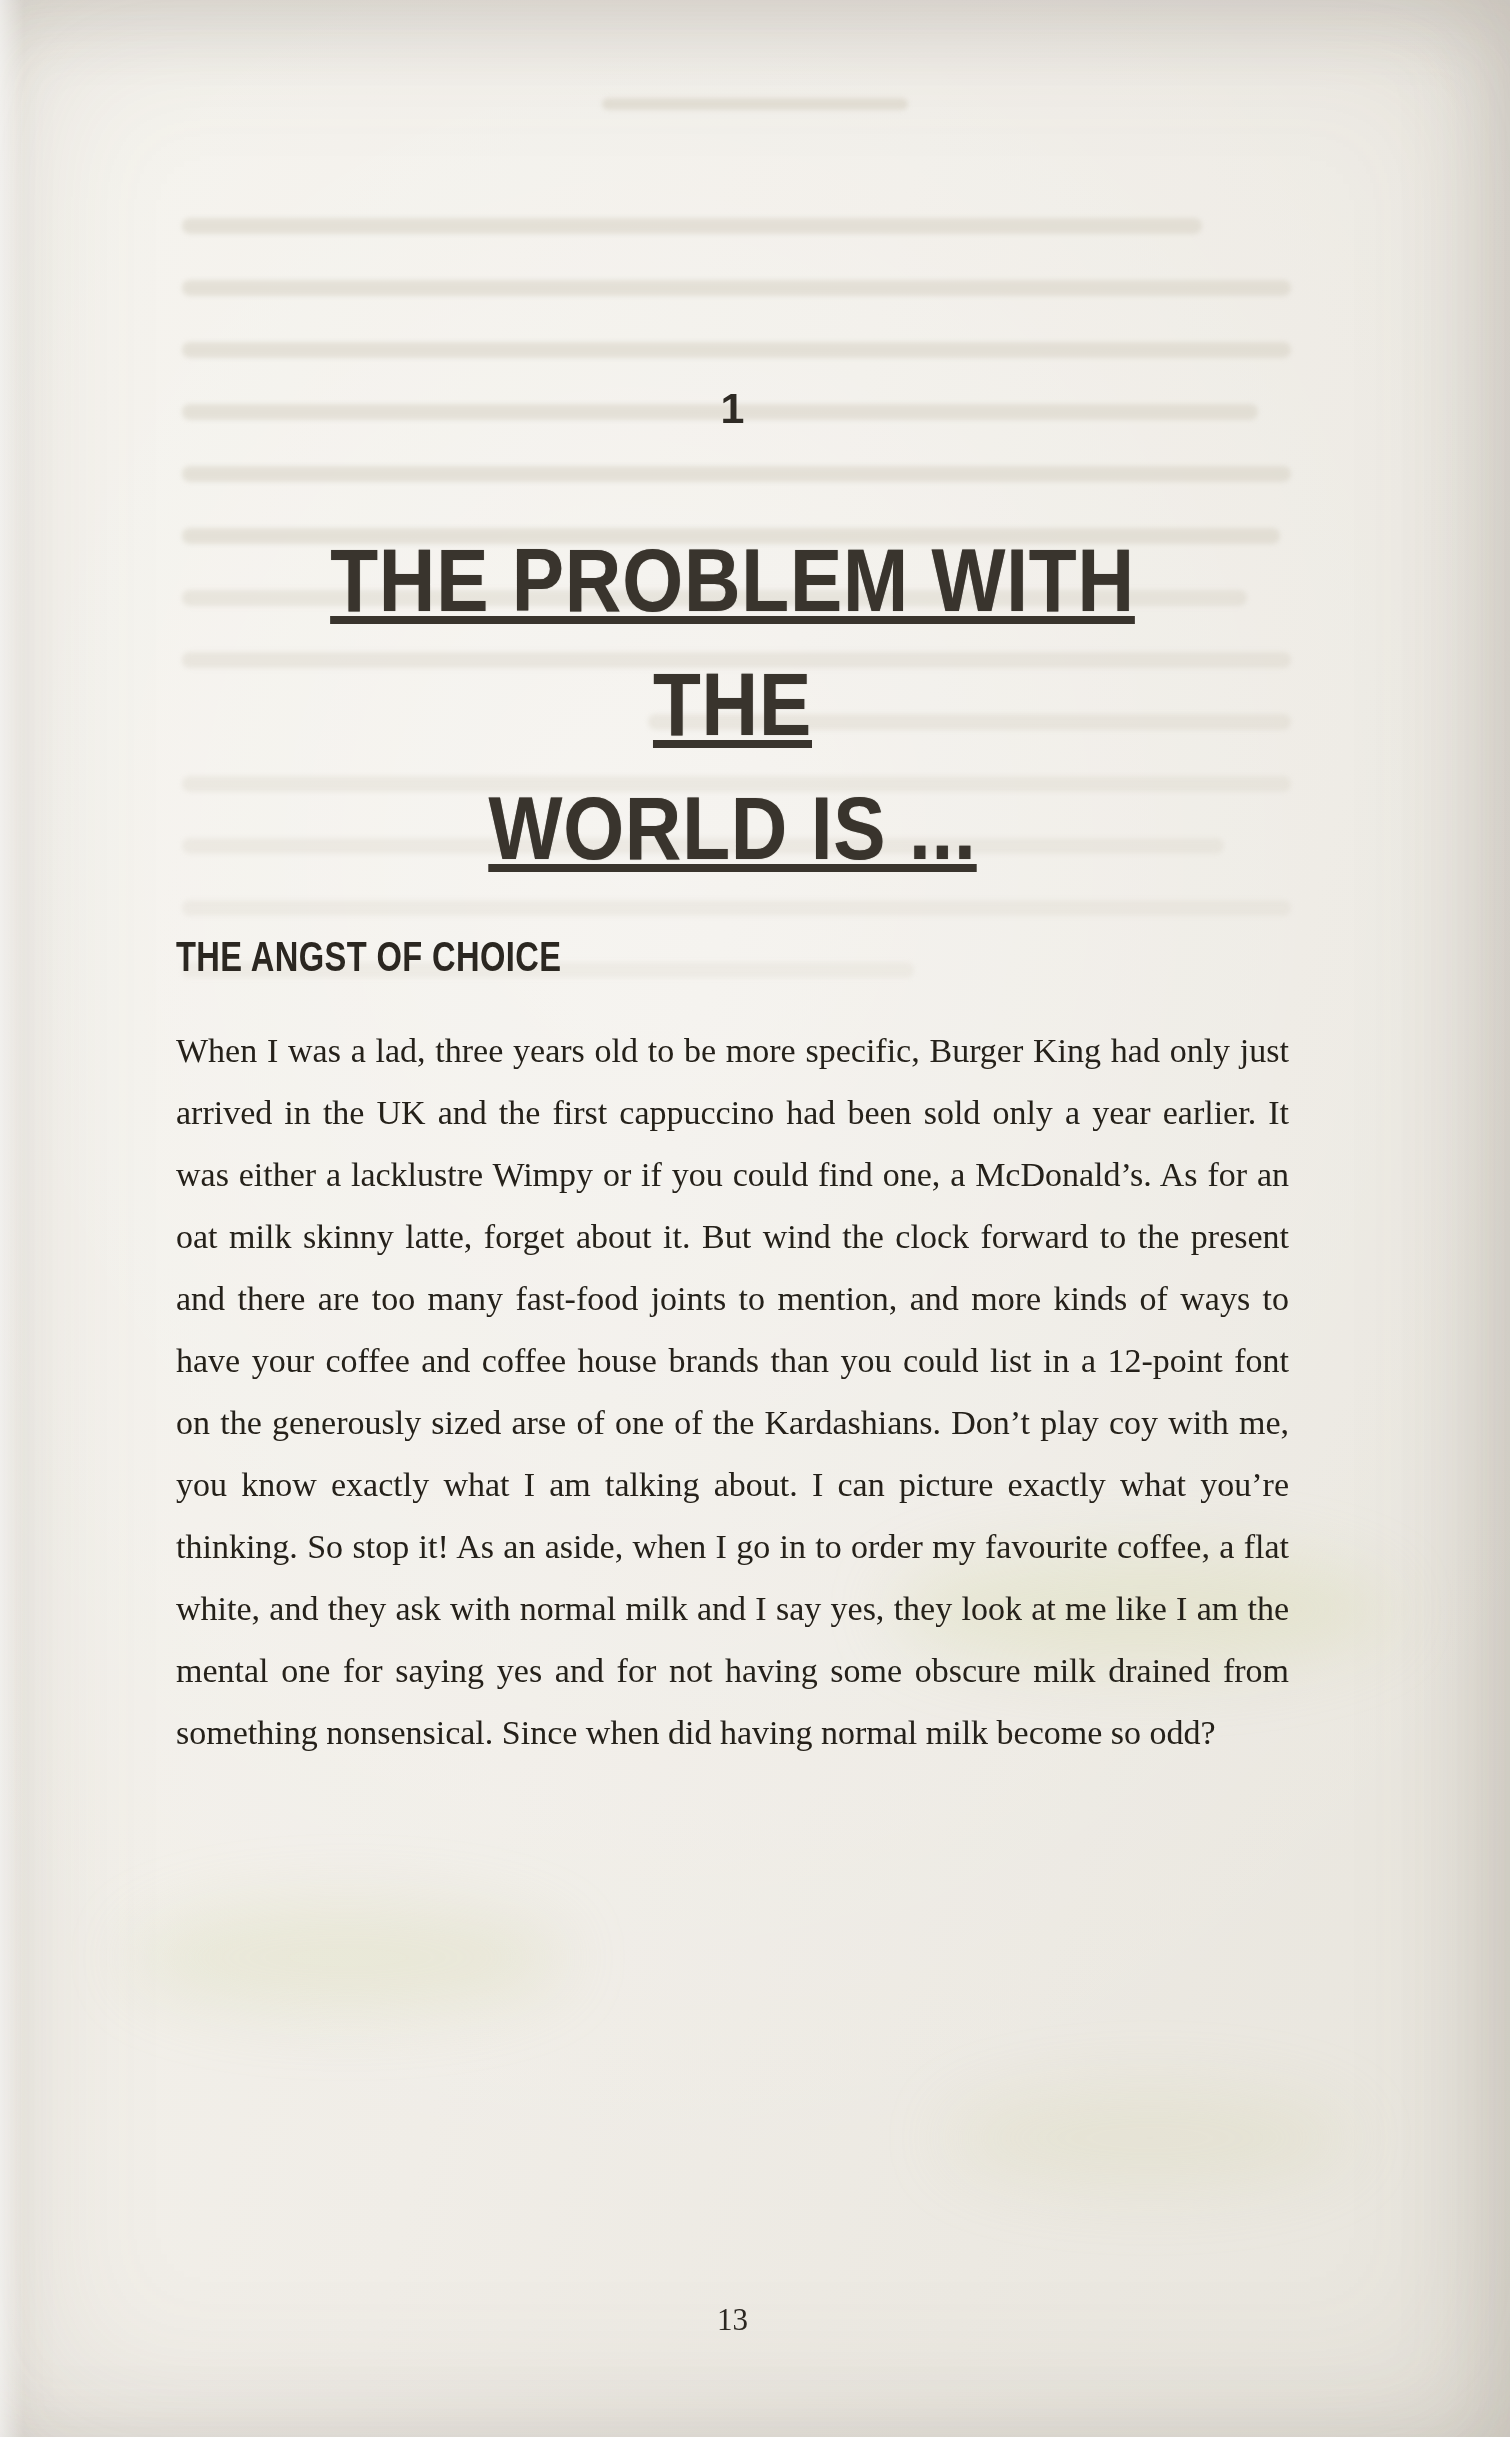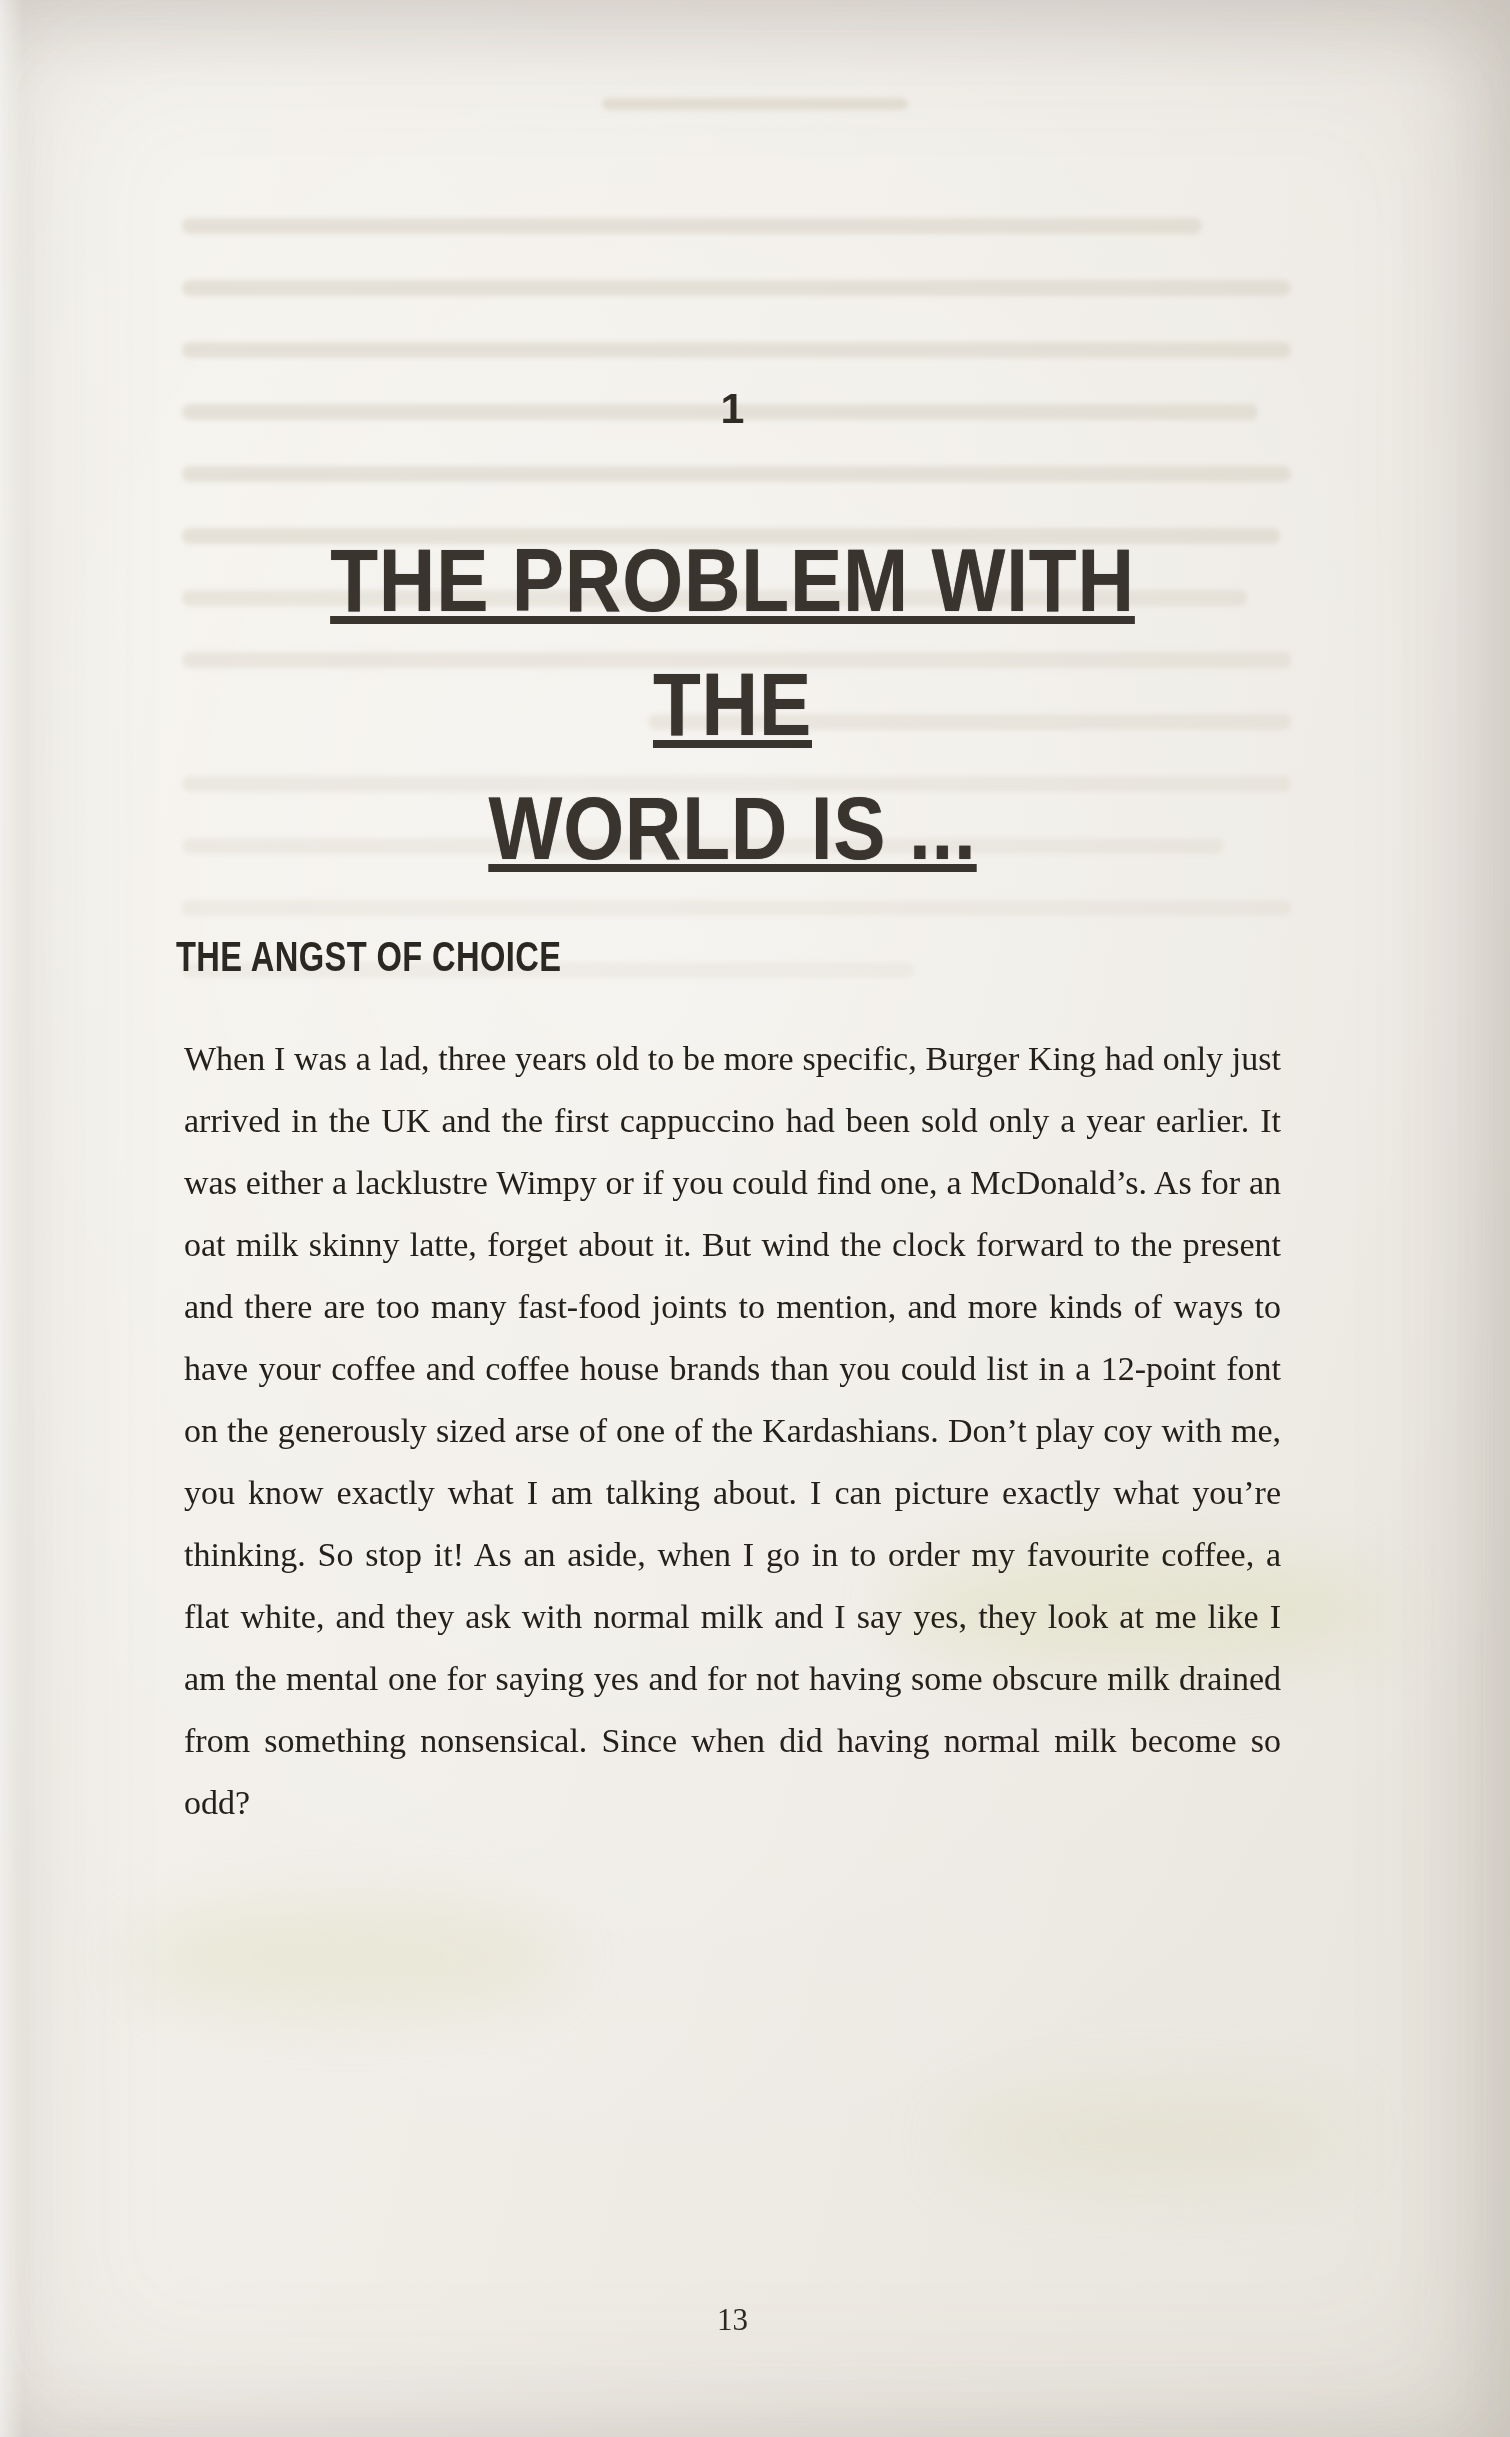--- a/index.html
+++ b/index.html
@@ -144,21 +144,21 @@
 
   .body-text {
     position: absolute;
     top: 1020px; left: 0;
     width: 1113px;
     font-size: 34px;
     line-height: 62px;
     color: #25211a;
     text-align: justify;
   }
-  .body-text p { margin: 8px; }
+  .body-text p { margin: 0; }
   .body-text p + p { text-indent: 45px; }
 
   .page-number {
     position: absolute;
     top: 2302px; left: 0;
     width: 100%;
     text-align: center;
     font-size: 31px;
     color: #2c2822;
   }

